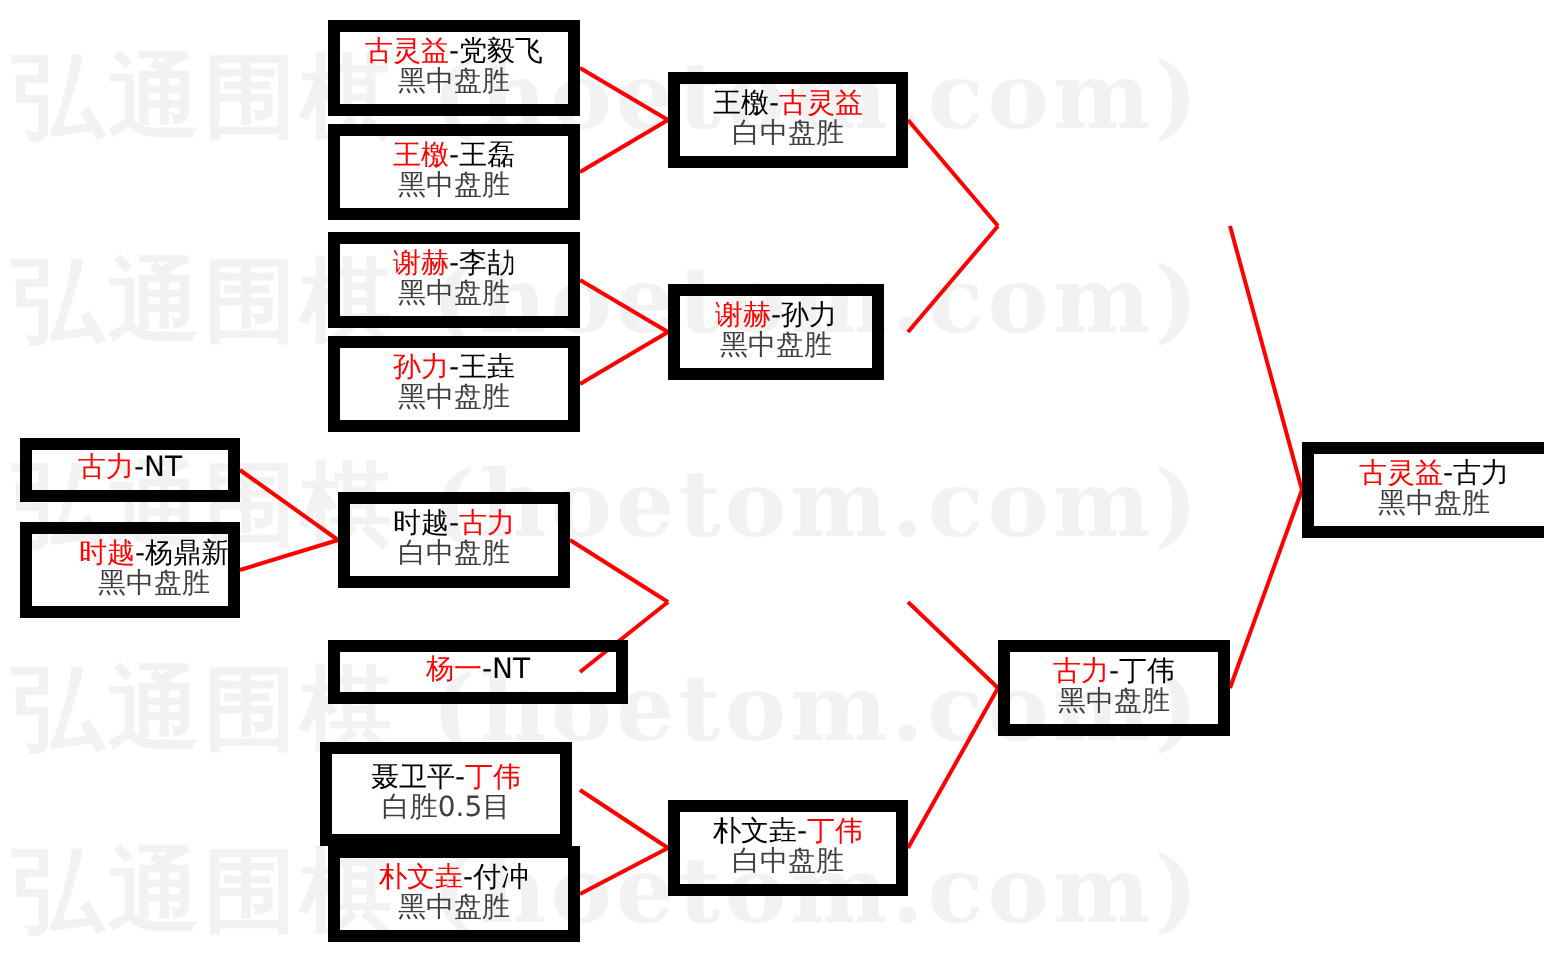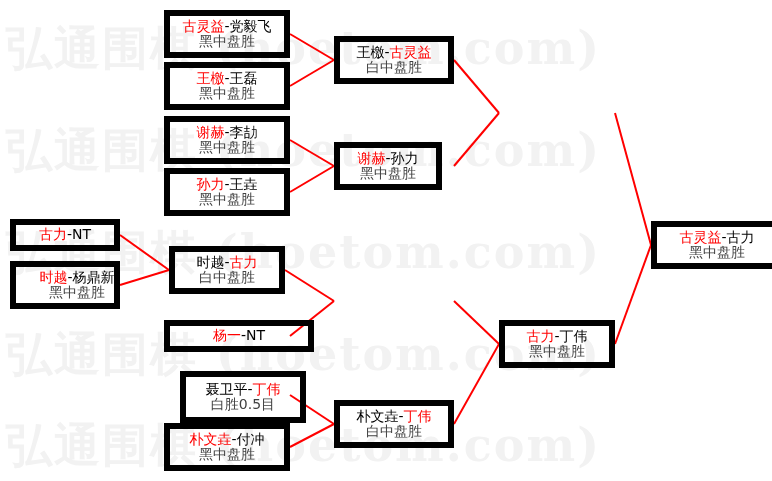--- a/index.html
+++ b/index.html
@@ -126,21 +126,21 @@
       <div class="match" style="left: 10px; top: 219px; width: 110px; height: 32px; border-color: rgb(0, 0, 0);">
         <div class="pairing"><span class="w">古力</span><span class="sep">-</span><span class="l">NT</span></div>
       </div>
       <div class="match" style="left: 10px; top: 261px; width: 110px; height: 48px; border-color: rgb(0, 0, 0); padding-left: 24px;">
         <div class="pairing"><span class="w">时越</span><span class="sep">-</span><span class="l">杨鼎新</span></div>
         <div class="result">黑中盘胜</div>
       </div>
       <div class="match" style="left: 164px; top: 320px; width: 150px; height: 32px; border-color: rgb(0, 0, 0);">
         <div class="pairing"><span class="w">杨一</span><span class="sep">-</span><span class="l">NT</span></div>
       </div>
-      <div class="match" style="left: 180px; top: 371px; width: 126px; height: 52px; border-color: rgb(0, 0, 0);">
+      <div class="match" style="left: 160px; top: 371px; width: 126px; height: 52px; border-color: rgb(0, 0, 0);">
         <div class="pairing"><span class="l">聂卫平</span><span class="sep">-</span><span class="w">丁伟</span></div>
         <div class="result">白胜0.5目</div>
       </div>
       <div class="match" style="left: 164px; top: 423px; width: 126px; height: 48px; border-color: rgb(0, 0, 0);">
         <div class="pairing"><span class="w">朴文垚</span><span class="sep">-</span><span class="l">付冲</span></div>
         <div class="result">黑中盘胜</div>
       </div>
       <div class="match" style="left: 334px; top: 36px; width: 120px; height: 48px; border-color: rgb(0, 0, 0);">
         <div class="pairing"><span class="l">王檄</span><span class="sep">-</span><span class="w">古灵益</span></div>
         <div class="result">白中盘胜</div>

